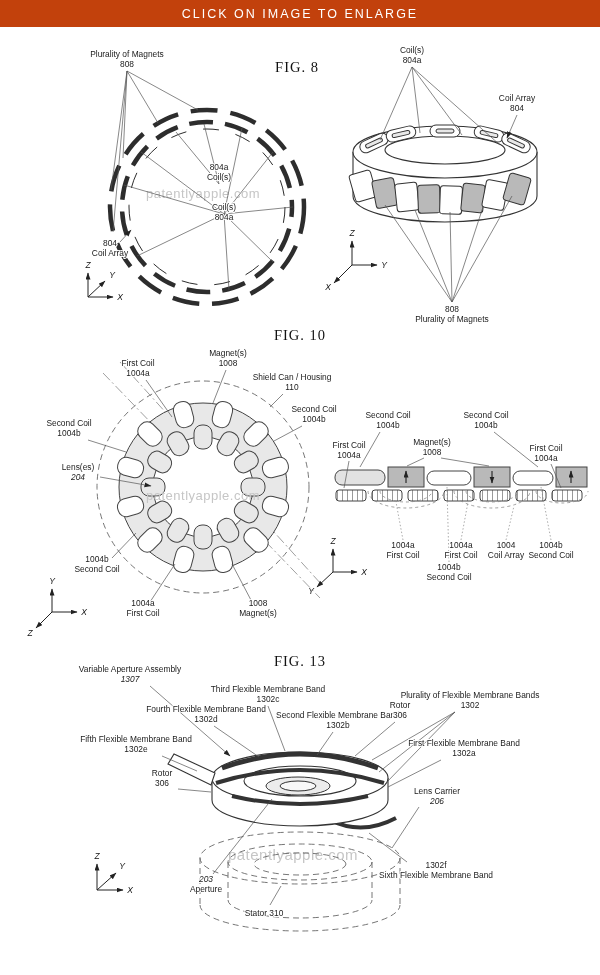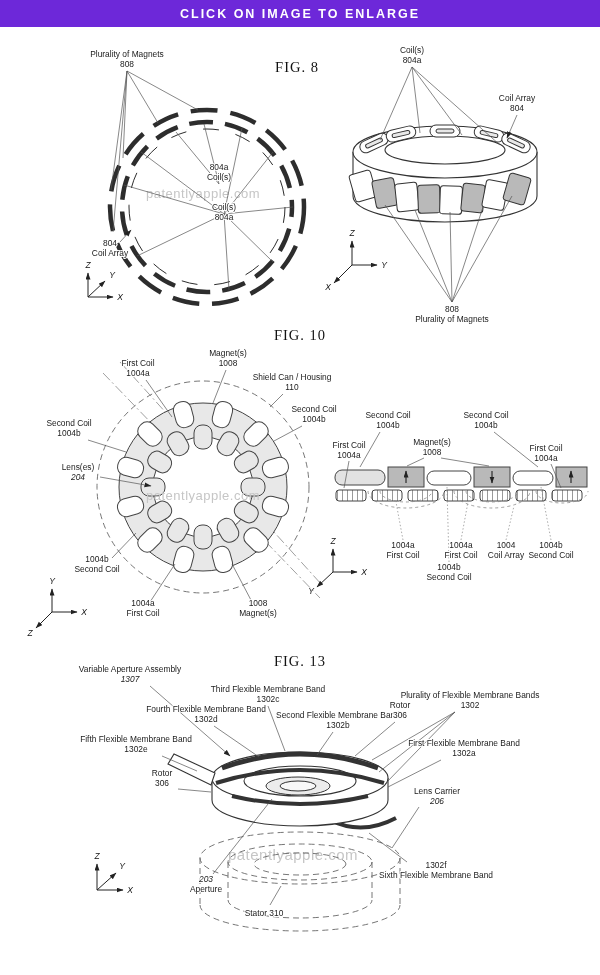--- a/index.html
+++ b/index.html
@@ -1,18 +1,18 @@
 <!DOCTYPE html>
 <html><head>
 <meta charset="utf-8">
 <style>
   html,body{margin:0;padding:0;background:#fff;}
   #page{position:relative;width:600px;height:975px;background:#fff;overflow:hidden;font-family:"Liberation Sans",sans-serif;}
-  #banner{position:absolute;top:0;left:0;width:600px;height:27px;background:#6d28d9;color:#fff;
-          display:flex;align-items:center;justify-content:center;font-size:12.5px;letter-spacing:2px;font-weight:bold;}
+  #banner{position:absolute;top:0;left:0;width:600px;height:27px;background:#c2410c;color:#fff;
+          display:flex;align-items:center;justify-content:center;font-size:12.5px;letter-spacing:2px;}
   #fig-svg{position:absolute;top:0;left:0;}
   text{font-family:"Liberation Sans",sans-serif;}
   .lbl text{font-size:8.4px;fill:#1b1b1b;text-anchor:middle;paint-order:stroke;stroke:#fff;stroke-width:2px;stroke-linejoin:round;}
   .figtitle{font-family:"Liberation Serif",serif;font-size:14.5px;fill:#111;text-anchor:middle;letter-spacing:1px;
             paint-order:stroke;stroke:#fff;stroke-width:2px;}
   .wm{font-size:13px;fill:#c6c6c6;text-anchor:middle;letter-spacing:.5px;}
   .wm2{font-size:15px;}
   .ld{stroke:#555;stroke-width:.7;fill:none;}
   .dot{stroke:#888;stroke-width:.7;fill:none;stroke-dasharray:1.5 2;}
   .dsh{stroke:#666;stroke-width:.9;fill:none;stroke-dasharray:6 4;}

